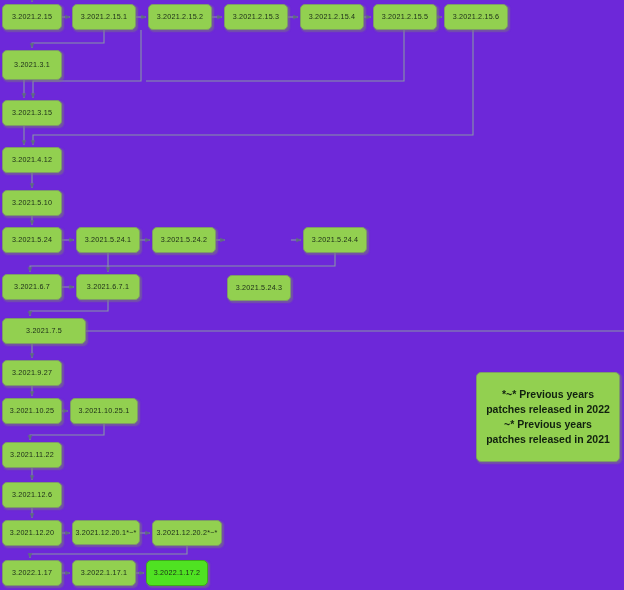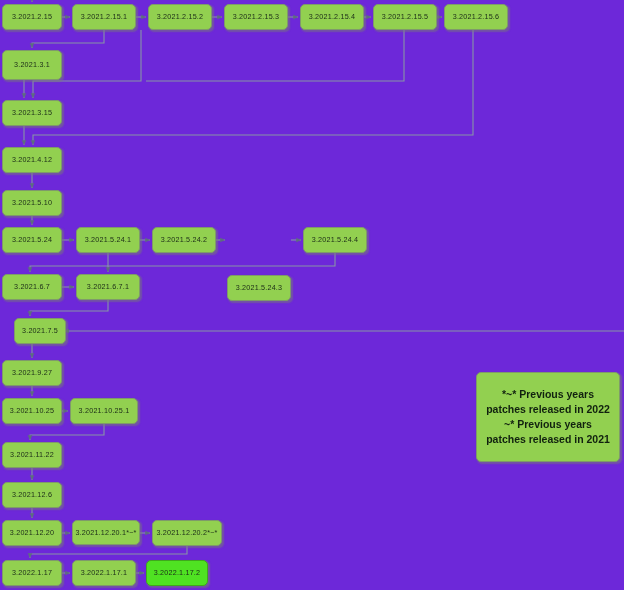--- a/index.html
+++ b/index.html
@@ -161,21 +161,21 @@
       </div>
       <div class="node" style="left: 303px; top: 227px; width: 64px; height: 26px; text-align: right;">
         <span>3.2021.5.24.4</span>
       </div>
       <div class="node" style="left: 2px; top: 274px; width: 60px; height: 26px;">
         <span>3.2021.6.7</span>
       </div>
       <div class="node" style="left: 76px; top: 274px; width: 64px; height: 26px;">
         <span>3.2021.6.7.1</span>
       </div>
-      <div class="node" style="left: 2px; top: 318px; width: 52px; height: 26px; margin-left: 12px;">
+      <div class="node" style="left: 2px; top: 318px; width: 84px; height: 26px;">
         <span>3.2021.7.5</span>
       </div>
       <div class="node" style="left: 2px; top: 360px; width: 60px; height: 26px;">
         <span>3.2021.9.27</span>
       </div>
       <div class="node" style="left: 2px; top: 398px; width: 60px; height: 26px;">
         <span>3.2021.10.25</span>
       </div>
       <div class="node" style="left: 70px; top: 398px; width: 68px; height: 26px;">
         <span>3.2021.10.25.1</span>

